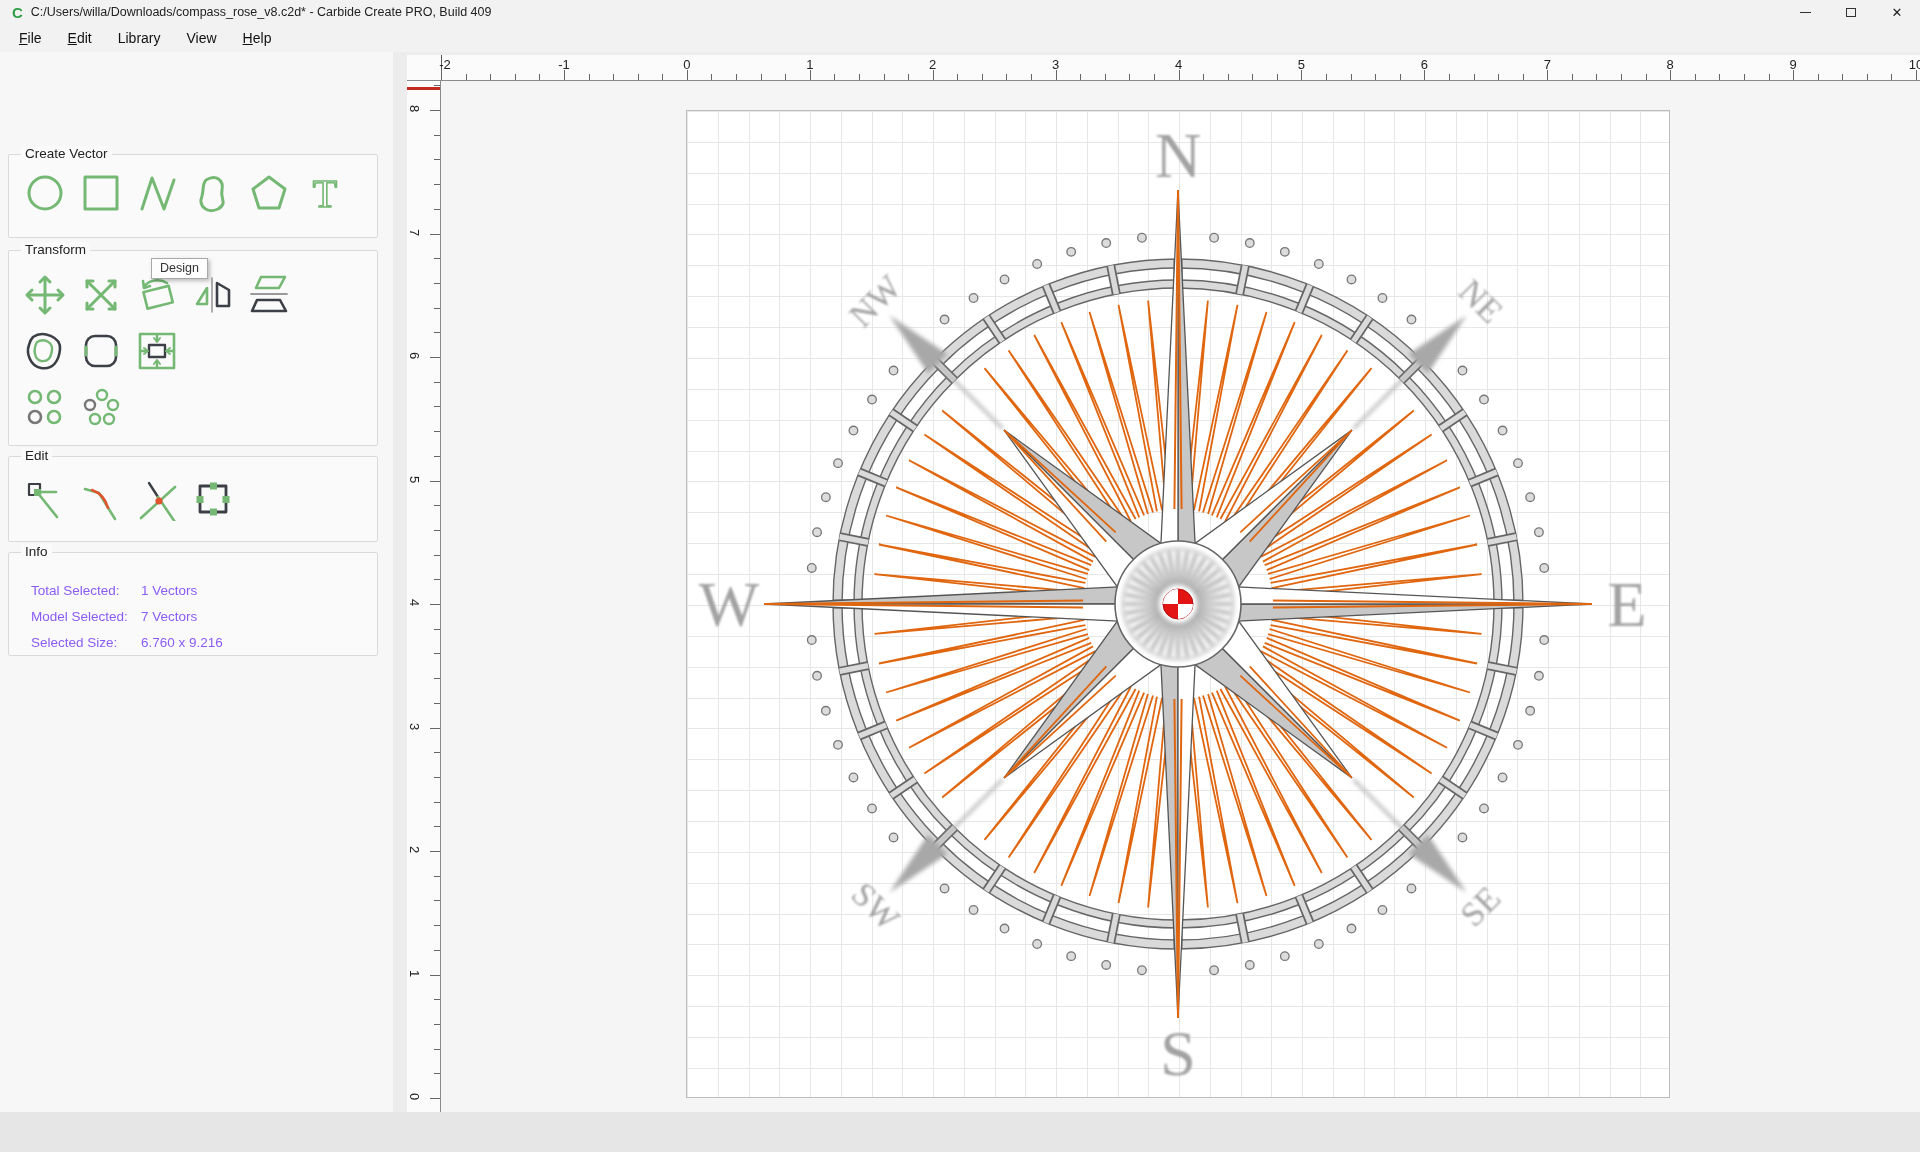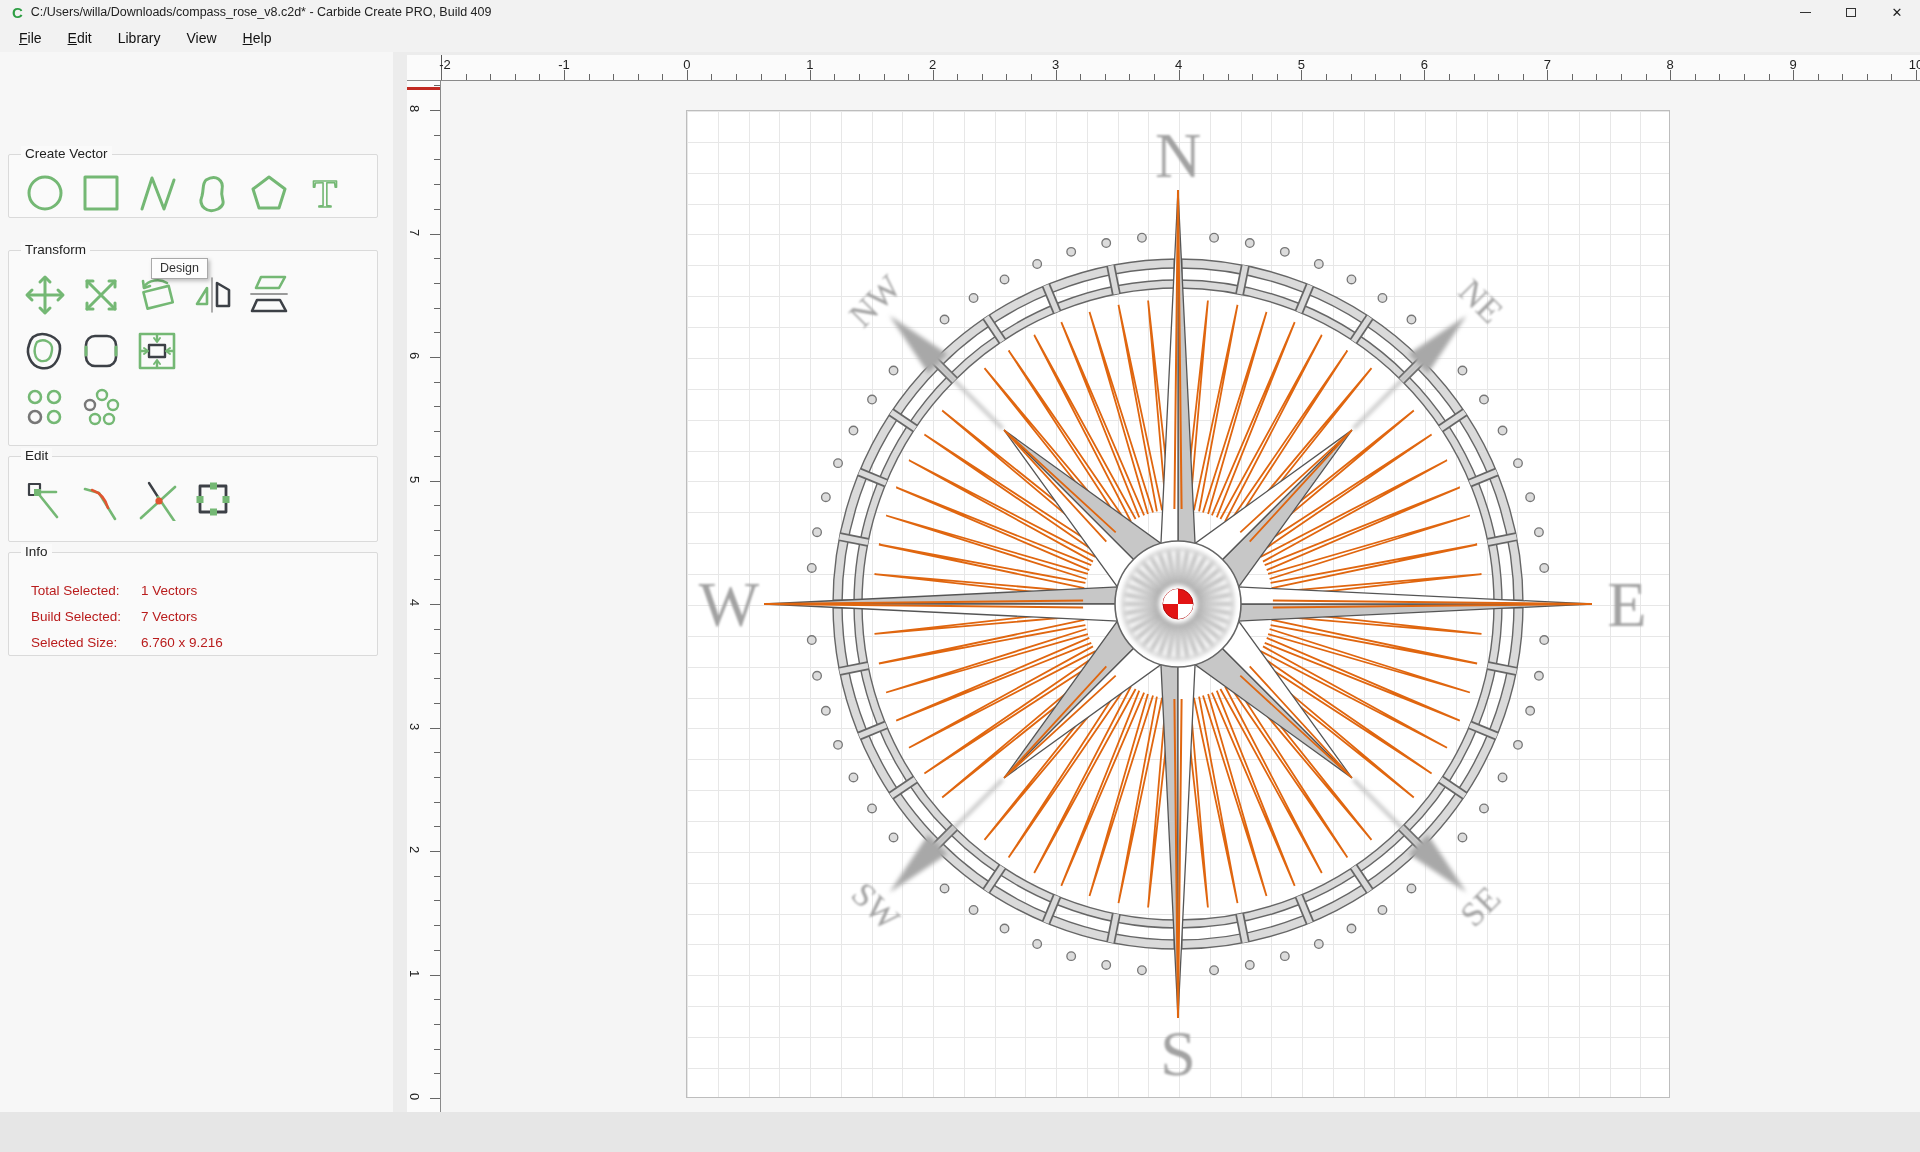--- a/index.html
+++ b/index.html
@@ -28,21 +28,21 @@
   #sidebar { position:absolute; left:0; top:52px; width:393px; height:1060px; background:#f7f7f7; }
   #tabbar { height:40px; background:#eaeaea; display:flex; align-items:flex-end; padding-left:10px; border-bottom:1px solid #d5d5d5;}
   .tab { font-size:13.5px; color:#222; padding:9px 24px; border:1px solid #cfcfcf; border-bottom:none; background:#e3e3e3; margin-right:2px; }
   .tab.active { background:#f9f9f9; position:relative; top:1px; }
   .groupbox { position:absolute; left:8px; width:370px; border:1px solid #dadada; border-radius:2px; background:#fafafa; }
   .group-title { position:absolute; top:-9px; left:12px; background:#fafafa; padding:0 4px; font-size:13.5px; color:#222; }
   .iconrow { position:absolute; display:flex; gap:12px; }
   .toolicon { width:44px; height:44px; display:flex; align-items:center; justify-content:center; }
 
   
-  .info-row { position:absolute; left:22px; font-size:13.5px; color:#b91c1c; width:330px; }
+  .info-row { position:absolute; left:22px; font-size:13.5px; color:#8b5cf6; width:330px; }
   .info-label { display:inline-block; width:110px; }
 
   
   #tooltip { position:absolute; left:151px; top:258px; z-index:50; background:#fdfdfd;
     border:1px solid #a9a9a9; padding:2px 8px 3px 8px; font-size:12.5px; color:#333;
     box-shadow:2px 2px 4px rgba(0,0,0,0.25); }
 
   
   #ruler-top { position:absolute; left:407px; top:55px; width:1513px; height:26px;
     background:#fbfbfb; border-bottom:1px solid #8a8a8a; overflow:hidden; }
@@ -92,21 +92,21 @@
   <div id="menubar">
       <div class="menu-item"><u>F</u>ile</div>
       <div class="menu-item"><u>E</u>dit</div>
       <div class="menu-item">Library</div>
       <div class="menu-item">View</div>
       <div class="menu-item"><u>H</u>elp</div>
     </div>
 
   <div id="sidebar">
 
-    <div class="groupbox" id="gb-create" style="top:102px; height:64px;">
+    <div class="groupbox" id="gb-create" style="top:102px; height:84px;">
       <span class="group-title">Create Vector</span>
       <div class="iconrow" id="create-icons" style="left:14px; top:16px;">
           <div class="toolicon">
             <svg width="44" height="44" viewBox="0 0 44 44" fill="none" stroke-linecap="round" stroke-linejoin="round">
               <circle cx="22" cy="22" r="16" stroke="#74b874" stroke-width="3"></circle>
             </svg>
           </div>
           <div class="toolicon">
             <svg width="44" height="44" viewBox="0 0 44 44" fill="none" stroke-linecap="round" stroke-linejoin="round">
               <rect x="6" y="6" width="32" height="32" stroke="#74b874" stroke-width="3"></rect>
@@ -251,21 +251,21 @@
               <rect x="31.5" y="19" width="7" height="7" fill="#74b874"></rect>
             </svg>
           </div>
         </div>
     </div>
 
     <div class="groupbox" id="gb-info" style="top:500px; height:104px;">
       <span class="group-title">Info</span>
       <div id="info-rows">
           <div class="info-row" style="top: 30px;"><span class="info-label">Total Selected:</span><span>1 Vectors</span></div>
-          <div class="info-row" style="top: 56px;"><span class="info-label">Build Selected:</span><span>7 Vectors</span></div>
+          <div class="info-row" style="top: 56px;"><span class="info-label">Model Selected:</span><span>7 Vectors</span></div>
           <div class="info-row" style="top: 82px;"><span class="info-label">Selected Size:</span><span>6.760 x 9.216</span></div>
         </div>
     </div>
   </div>
   <div id="sidebar-gap"></div>
 
   <div id="tooltip">Design</div>
 
   <div id="ruler-top">
       <div id="corner-line"></div>

